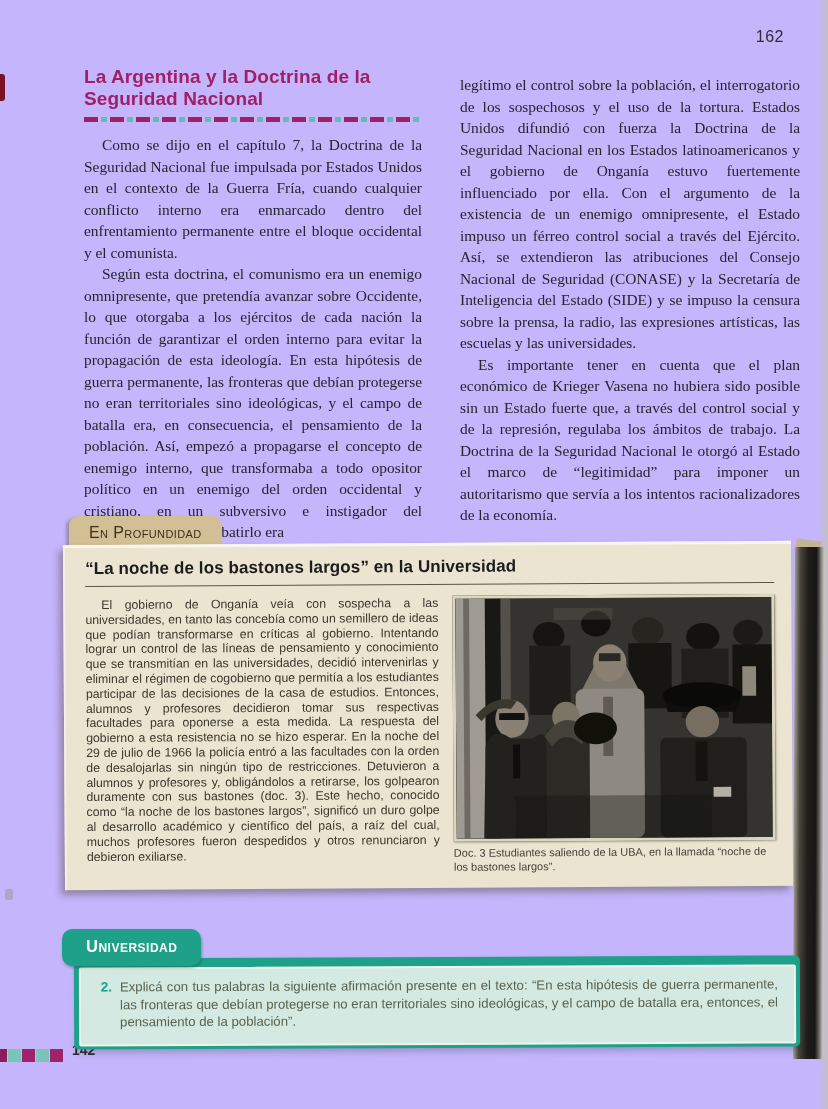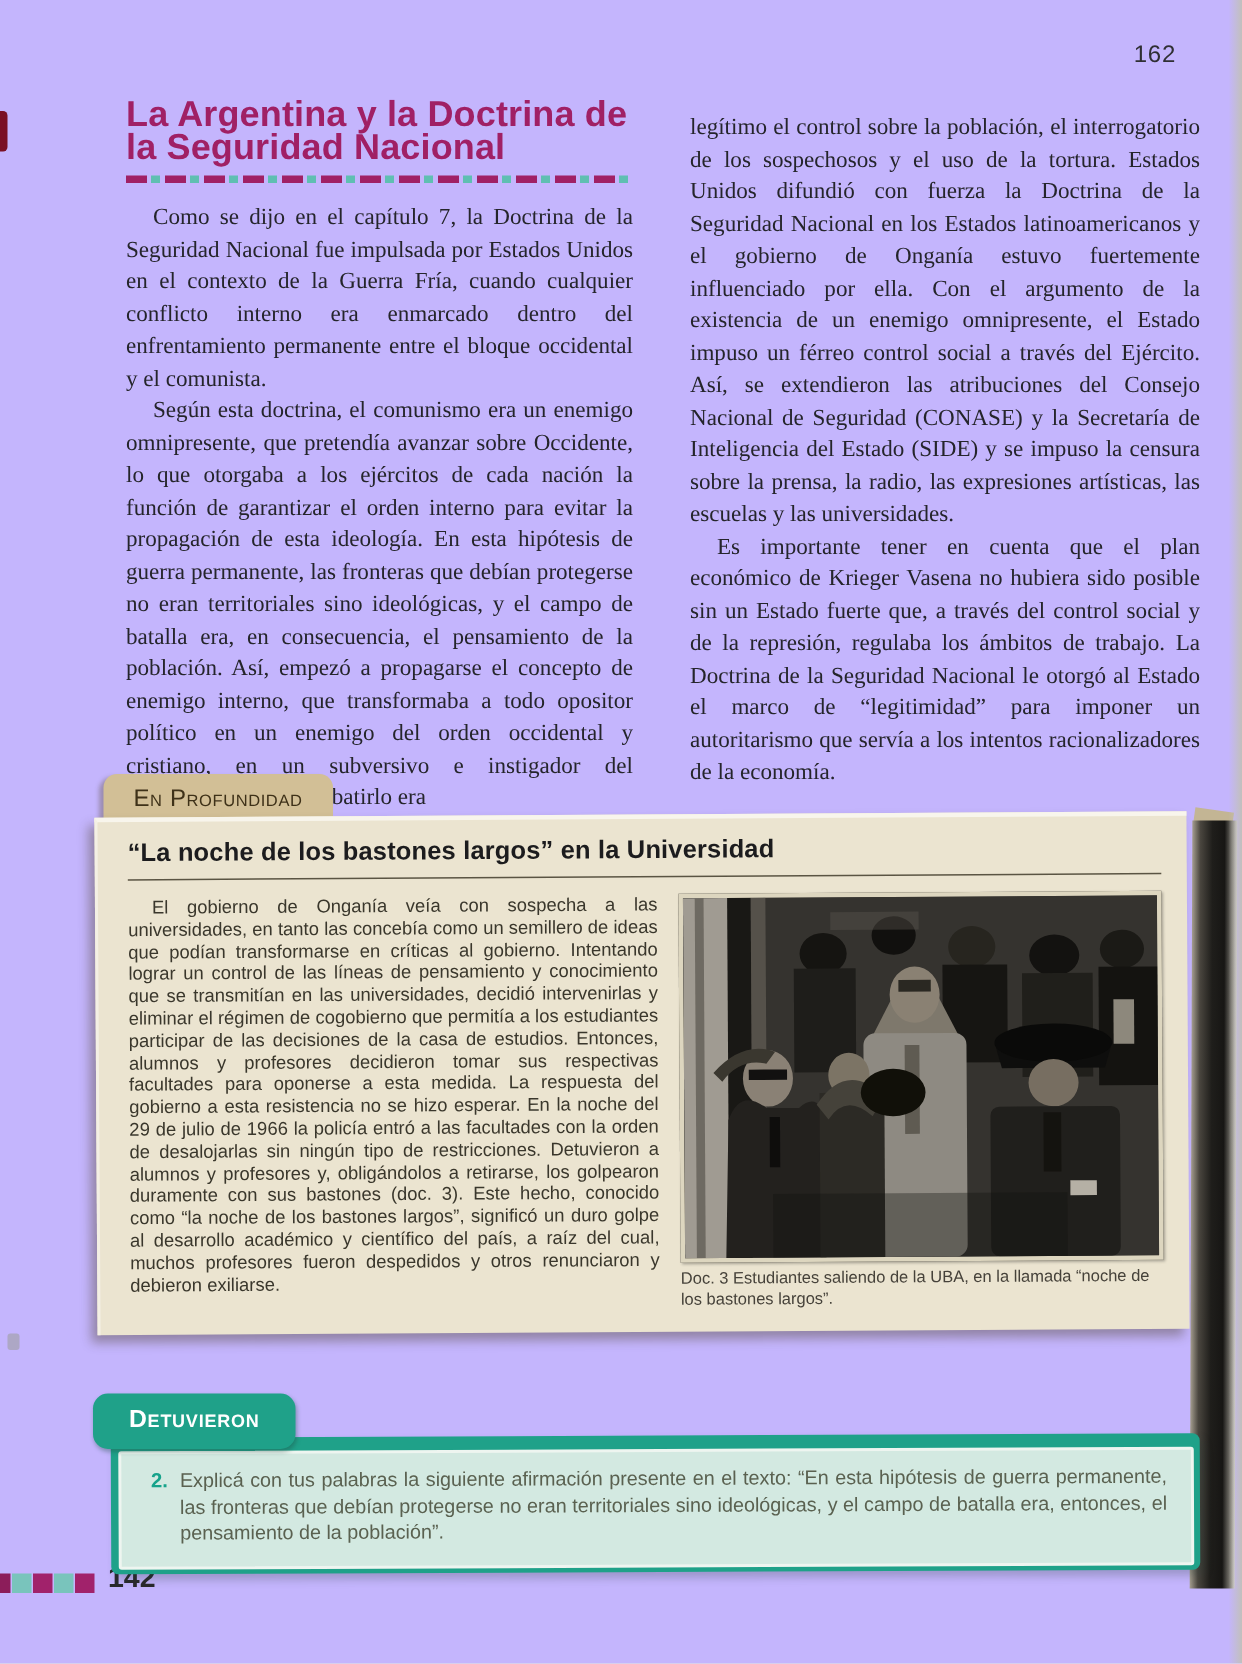--- a/index.html
+++ b/index.html
@@ -3,33 +3,33 @@
 <meta charset="utf-8">
 <style>
   html,body{margin:0;padding:0;background:#e8e6e2;}
   #page{
     position:relative;width:828px;height:1109px;margin:0 auto;
     background:#c4b5fd;overflow:hidden;
     font-family:"Liberation Sans",sans-serif;
   }
   
   .pgnum-top{position:absolute;top:28px;right:44px;font-size:16px;color:#2f2f33;letter-spacing:.5px;}
-  .pgnum-bottom{position:absolute;top:1042px;left:72px;font-size:19px;font-weight:bold;color:#29292b;}
+  .pgnum-bottom{position:absolute;top:1042px;left:72px;font-size:14px;font-weight:bold;color:#29292b;}
   
   .footer-squares{position:absolute;left:0;top:1049px;display:flex;gap:1px;}
   .sq{width:13px;height:13px;}
   .sq.cut{width:7px;}
   
   .col{position:absolute;text-align:justify;font-family:"Liberation Serif",serif;
        font-size:15.4px;line-height:21.5px;color:#25252b;}
   .col-left{left:84px;top:66px;width:338px;}
   .col-right{left:460px;top:74px;width:340px;}
   .article-title{
     font-family:"Liberation Sans",sans-serif;font-weight:bold;
-    font-size:24px;line-height:22px;color:#a02065;text-align:left;
+    font-size:19px;line-height:22px;color:#a02065;text-align:left;
     letter-spacing:.1px;margin:0 0 7px 0;
   }
   .title-rule{
     height:5px;width:336px;margin-bottom:12px;
     background:repeating-linear-gradient(90deg,
       #a02065 0 14px, rgba(0,0,0,0) 14px 17px,
       #5fbfb2 17px 23px, rgba(0,0,0,0) 23px 26px);
   }
   .col p{margin:0;}
   .col p.indent{text-indent:18px;}
@@ -166,21 +166,21 @@
               <rect x="100" y="10" width="60" height="12" fill="#5c584f" opacity="0.4"></rect>
             </svg>
           </div>
           <div class="photo-caption">Doc. 3 Estudiantes saliendo de la UBA, en la llamada “noche de los bastones largos”.</div>
         </div>
       </div>
     </div>
   </div>
 
   <div class="section-act">
-    <div class="act-tab">Detuvieron</div>
+    <div class="act-tab">Universidad</div>
     <div class="act-frame">
       <div class="act-panel">
         <div class="act-num">2.</div>
         <div class="act-text">Explicá con tus palabras la siguiente afirmación presente en el texto: “En esta hipótesis de guerra permanente, las fronteras que debían protegerse no eran territoriales sino ideológicas, y el campo de batalla era, entonces, el pensamiento de la población”.</div>
       </div>
     </div>
   </div>
 
   <div class="footer-squares">
     <div class="sq cut" style="background:#8c1d5a"></div>

